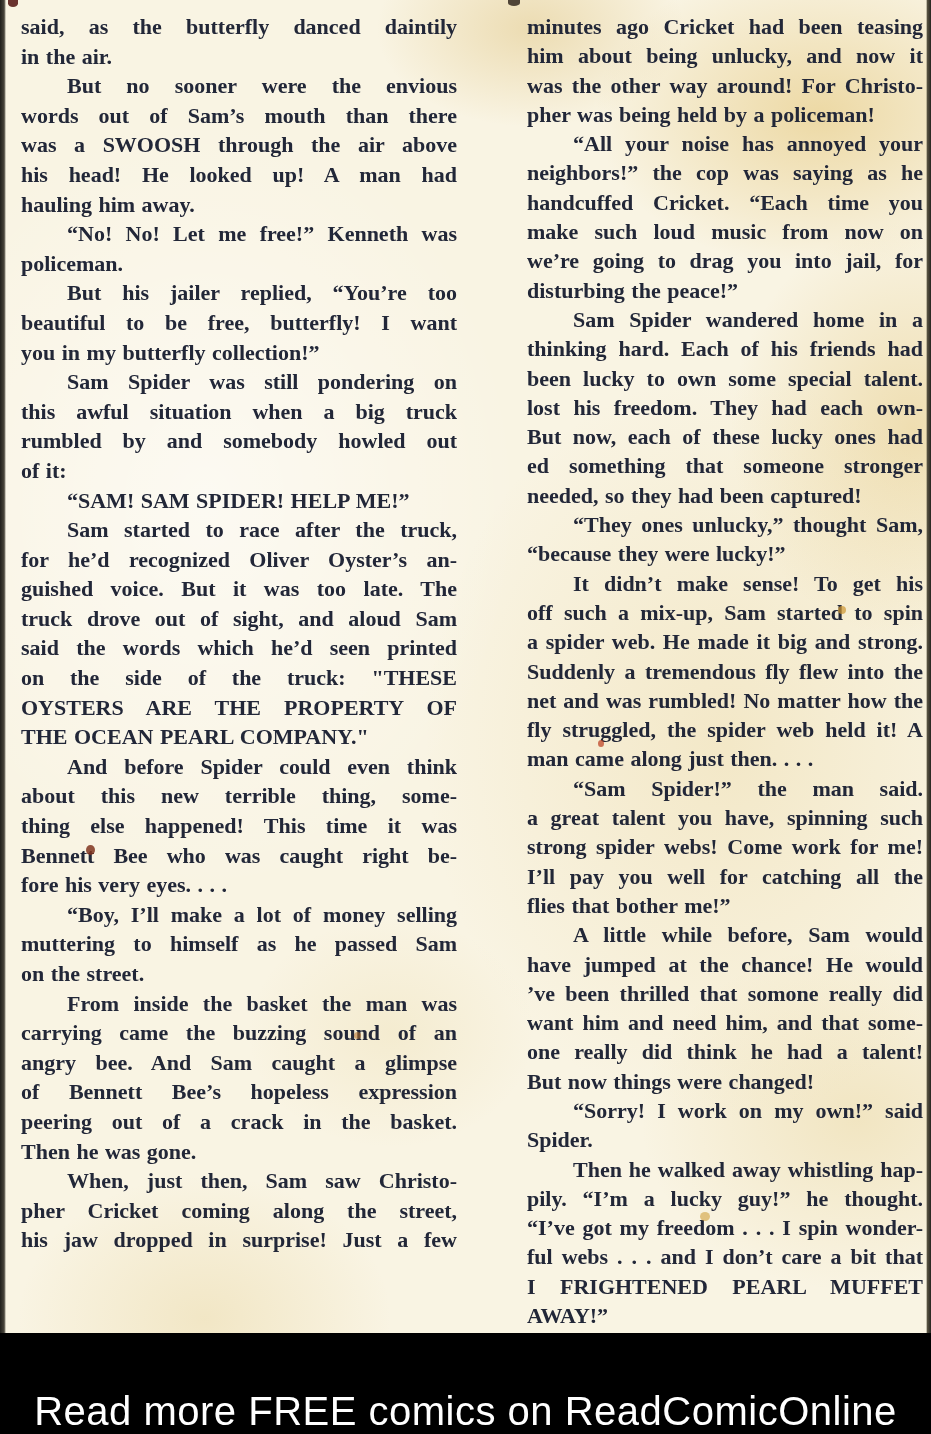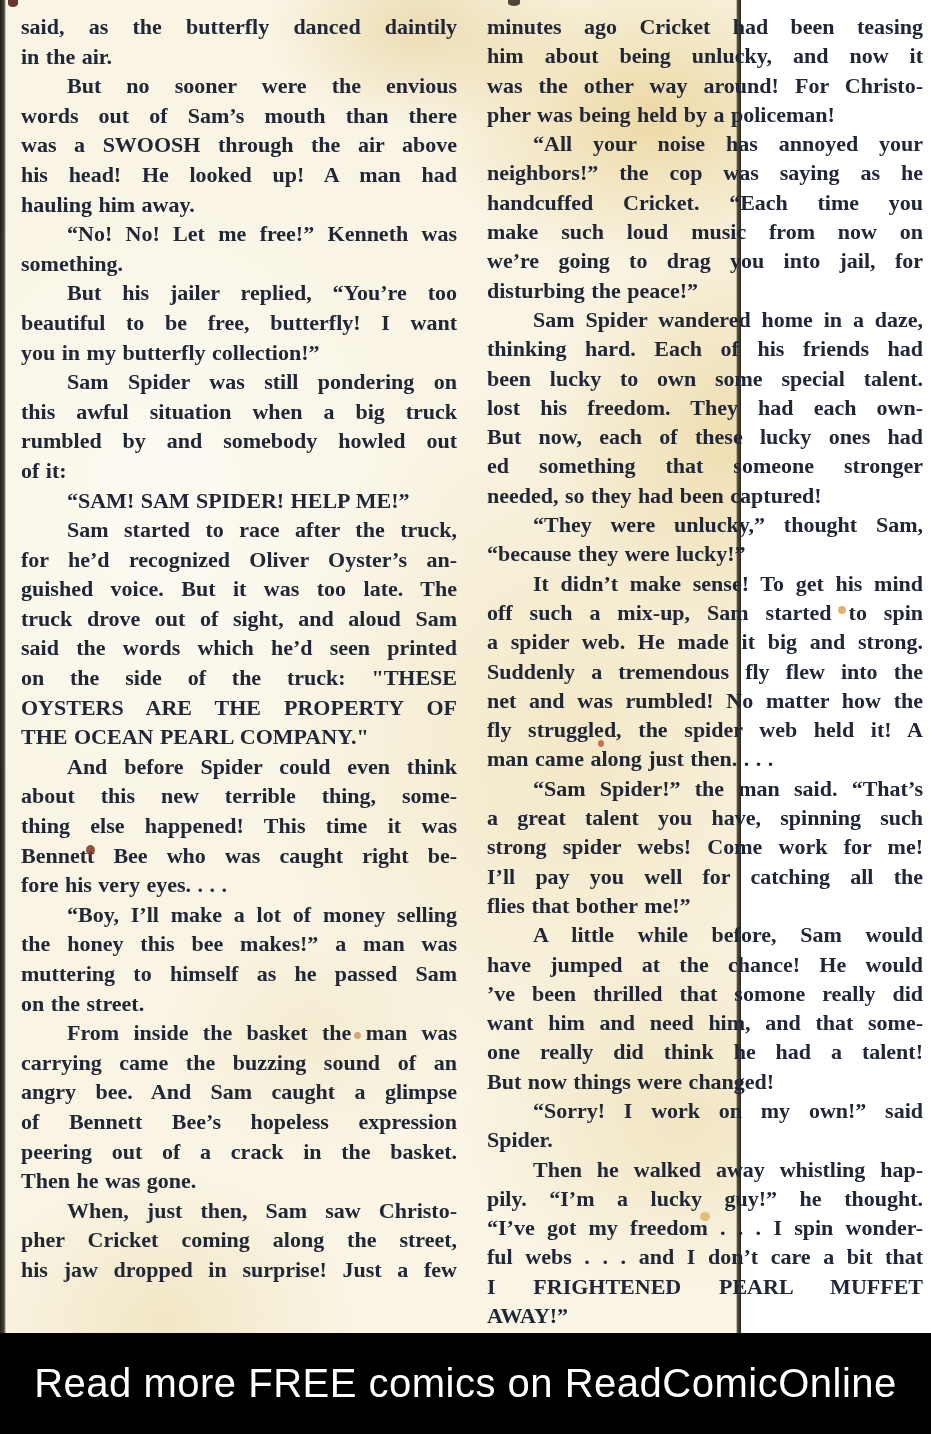--- a/index.html
+++ b/index.html
@@ -1,49 +1,49 @@
 <!DOCTYPE html>
 <html><head>
 <meta charset="utf-8">
 <style>
   html,body{margin:0;padding:0;}
   body{width:931px;height:1434px;overflow:hidden;font-family:"Liberation Serif",serif;}
   .page{
-    position:relative;width:741px;height:1434px;
+    position:relative;width:931px;height:1434px;
     background-color:#f9f4e3;
     background-image:
       radial-gradient(ellipse 320px 220px at 88% 8%,  rgba(216,172,62,0.38), transparent 70%),
       radial-gradient(ellipse 260px 300px at 98% 30%, rgba(214,170,60,0.30), transparent 70%),
       radial-gradient(ellipse 420px 520px at 78% 52%, rgba(219,183,88,0.20), transparent 72%),
       radial-gradient(ellipse 220px 140px at 57% 2%,  rgba(206,164,64,0.30), transparent 70%),
       radial-gradient(ellipse 300px 240px at 92% 78%, rgba(214,176,74,0.22), transparent 72%),
       radial-gradient(ellipse 260px 200px at 22% 92%, rgba(212,176,78,0.20), transparent 72%),
       radial-gradient(ellipse 200px 160px at 42% 72%, rgba(210,175,70,0.12), transparent 72%),
       radial-gradient(ellipse 420px 520px at 22% 35%, rgba(255,255,255,0.55), transparent 75%);
   }
   .edge{position:absolute;top:0;height:1333px;}
   .edge-left{left:0;width:6px;background:linear-gradient(to right,#201f1b,#4a463c 70%,transparent);}
   .edge-right{right:0;width:5px;background:linear-gradient(to left,#262420,#55503f 70%,transparent);}
   .col{position:absolute;top:12px;width:436px;color:#222738;font-weight:700;font-size:22px;}
   .col-left{left:21px;}
   .col-right{left:487px;}
   .col-left .line{line-height:29.6px;height:29.6px;}
-  .col-right .line{line-height:29.3px;height:29.3px;}
+  .col-right .line{line-height:29.3px;height:29.3px;margin-left:40px;}
   .line{
     overflow:hidden;
     text-align:justify;
     text-align-last:justify;
     word-spacing:1px;
   }
   .line.first{text-indent:46px;}
   .line.end{text-align-last:left;}
   .speck{position:absolute;border-radius:50%;}
   .banner{
     position:absolute;left:0;top:1333px;width:931px;height:101px;
-    background:#000;display:flex;align-items:center;justify-content:center;
+    background:#000;display:flex;align-items:flex-end;justify-content:center;
   }
   .banner span{
     font-family:"Liberation Sans",sans-serif;
     font-size:40px;font-weight:400;color:#fff;letter-spacing:0.5px;white-space:nowrap;
   }
 </style>
 </head>
 <body>
 
 <div class="page">
@@ -52,21 +52,21 @@
 
   <div class="col col-left" id="col-0">
       <div class="line">said, as the butterfly danced daintily</div>
       <div class="line end">in the air.</div>
       <div class="line first">But no sooner were the envious</div>
       <div class="line">words out of Sam’s mouth than there</div>
       <div class="line">was a SWOOSH through the air above</div>
       <div class="line">his head! He looked up! A man had</div>
       <div class="line end">hauling him away.</div>
       <div class="line first">“No! No! Let me free!” Kenneth was</div>
-      <div class="line end">something.</div>
+      <div class="line end">policeman.</div>
       <div class="line first">But his jailer replied, “You’re too</div>
       <div class="line">beautiful to be free, butterfly! I want</div>
       <div class="line end">you in my butterfly collection!”</div>
       <div class="line first">Sam Spider was still pondering on</div>
       <div class="line">this awful situation when a big truck</div>
       <div class="line">rumbled by and somebody howled out</div>
       <div class="line end">of it:</div>
       <div class="line first end">“SAM! SAM SPIDER! HELP ME!”</div>
       <div class="line first">Sam started to race after the truck,</div>
       <div class="line">for he’d recognized Oliver Oyster’s an-</div>
@@ -75,21 +75,20 @@
       <div class="line">said the words which he’d seen printed</div>
       <div class="line">on the side of the truck: "THESE</div>
       <div class="line">OYSTERS ARE THE PROPERTY OF</div>
       <div class="line end">THE OCEAN PEARL COMPANY."</div>
       <div class="line first">And before Spider could even think</div>
       <div class="line">about this new terrible thing, some-</div>
       <div class="line">thing else happened! This time it was</div>
       <div class="line">Bennett Bee who was caught right be-</div>
       <div class="line end">fore his very eyes. . . .</div>
       <div class="line first">“Boy, I’ll make a lot of money selling</div>
-      <div class="line">the honey this bee makes!” a man was</div>
       <div class="line">muttering to himself as he passed Sam</div>
       <div class="line end">on the street.</div>
       <div class="line first">From inside the basket the man was</div>
       <div class="line">carrying came the buzzing sound of an</div>
       <div class="line">angry bee. And Sam caught a glimpse</div>
       <div class="line">of Bennett Bee’s hopeless expression</div>
       <div class="line">peering out of a crack in the basket.</div>
       <div class="line end">Then he was gone.</div>
       <div class="line first">When, just then, Sam saw Christo-</div>
       <div class="line">pher Cricket coming along the street,</div>
@@ -106,21 +105,21 @@
       <div class="line">make such loud music from now on</div>
       <div class="line">we’re going to drag you into jail, for</div>
       <div class="line end">disturbing the peace!”</div>
       <div class="line first">Sam Spider wandered home in a daze,</div>
       <div class="line">thinking hard. Each of his friends had</div>
       <div class="line">been lucky to own some special talent.</div>
       <div class="line">lost his freedom. They had each own-</div>
       <div class="line">But now, each of these lucky ones had</div>
       <div class="line">ed something that someone stronger</div>
       <div class="line end">needed, so they had been captured!</div>
-      <div class="line first">“They were unlucky,” thought Sam,</div>
+      <div class="line first">“They ones unlucky,” thought Sam,</div>
       <div class="line end">“because they were lucky!”</div>
       <div class="line first">It didn’t make sense! To get his mind</div>
       <div class="line">off such a mix-up, Sam started to spin</div>
       <div class="line">a spider web. He made it big and strong.</div>
       <div class="line">Suddenly a tremendous fly flew into the</div>
       <div class="line">net and was rumbled! No matter how the</div>
       <div class="line">fly struggled, the spider web held it! A</div>
       <div class="line end">man came along just then. . . .</div>
       <div class="line first">“Sam Spider!” the man said. “That’s</div>
       <div class="line">a great talent you have, spinning such</div>

